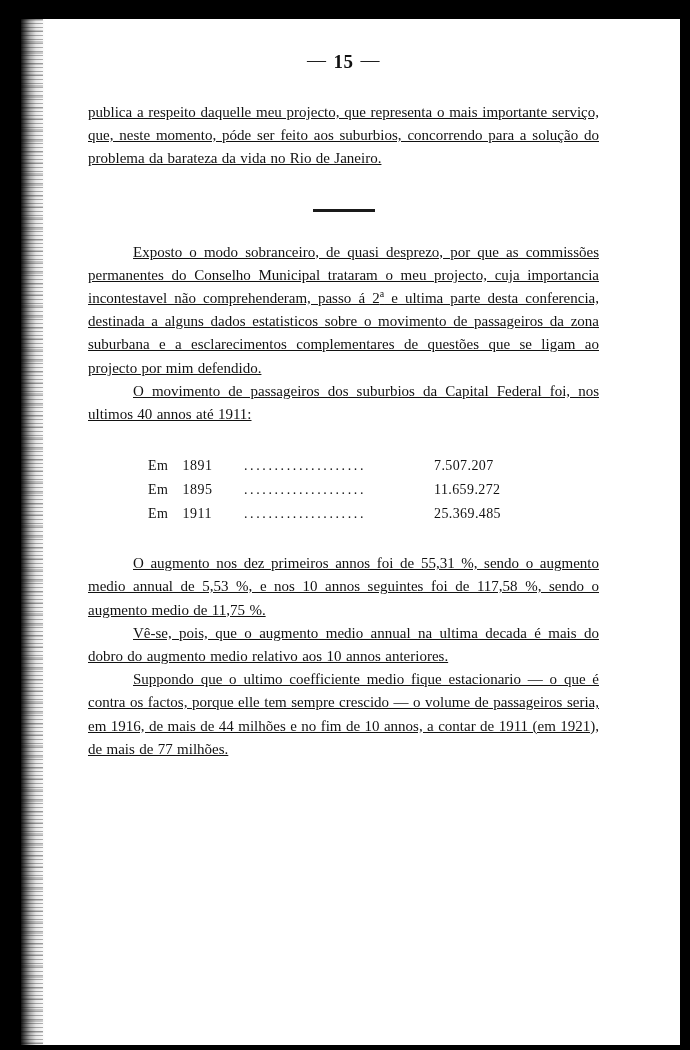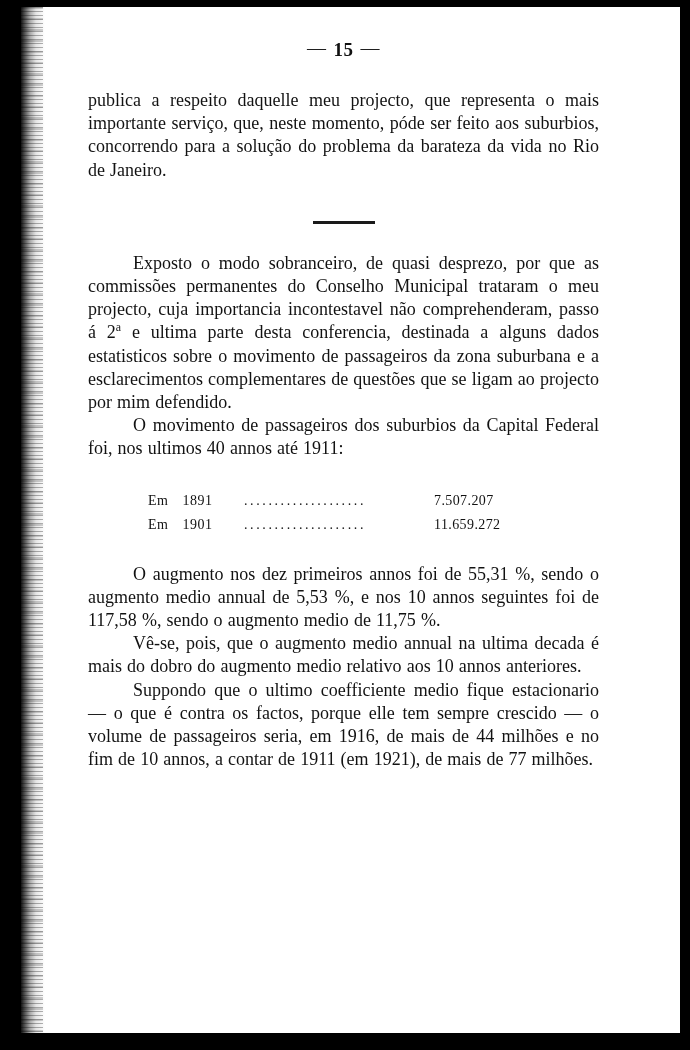--- a/index.html
+++ b/index.html
@@ -18,21 +18,21 @@
   #scan-frame {
     position: relative;
     width: 690px;
     height: 1050px;
     background: #000000;
   }
 
   #paper {
     position: absolute;
     left: 21px;
-    top: 7px;
+    top: 19px;
     width: 659px;
     height: 1026px;
     background: #ffffff;
     overflow: hidden;
   }
 
   
   #gutter-shadow {
     position: absolute;
     left: 0px;
@@ -85,27 +85,28 @@
     line-height: 1;
   }
   #folio .dash {
     font-weight: normal;
     padding: 0 7px;
     position: relative;
     top: -2px;
   }
 
   .para {
-    font-size: 18px;
+    font-size: 15px;
     line-height: 23.2px;
     color: #121212;
     text-align: justify;
     text-align-last: left;
     margin: 0;
     word-spacing: 0.6px;
+    text-decoration: underline;
   }
   .para.indent {
     text-indent: 45px;
   }
 
   #first-block { margin-top: 30px; }
 
   .divider-wrap {
     text-align: center;
     margin-top: 30px;
@@ -178,24 +179,29 @@
       <p class="para indent">O movimento de passageiros dos suburbios da Capital Federal foi, nos ultimos 40 annos até 1911:</p>
 
       <table id="figures">
         <tbody>
           <tr>
             <td class="fig-label"><span>Em</span><span class="yr">1891</span></td>
             <td class="fig-leader">....................</td>
             <td class="fig-value">7.507.207</td>
           </tr>
           <tr>
-            <td class="fig-label"><span>Em</span><span class="yr">1901</span></td>
+            <td class="fig-label"><span>Em</span><span class="yr">1895</span></td>
             <td class="fig-leader">....................</td>
             <td class="fig-value">11.659.272</td>
           </tr>
+          <tr>
+            <td class="fig-label"><span>Em</span><span class="yr">1911</span></td>
+            <td class="fig-leader">....................</td>
+            <td class="fig-value">25.369.485</td>
+          </tr>
         </tbody>
       </table>
 
       <p class="para indent">O augmento nos dez primeiros annos foi de 55,31 %, sendo o augmento medio annual de 5,53 %, e nos 10 annos seguintes foi de 117,58 %, sendo o augmento medio de 11,75 %.</p>
 
       <p class="para indent">Vê-se, pois, que o augmento medio annual na ultima decada é mais do dobro do augmento medio relativo aos 10 annos anteriores.</p>
 
       <p class="para indent">Suppondo que o ultimo coefficiente medio fique estacionario — o que é contra os factos, porque elle tem sempre crescido — o volume de passageiros seria, em 1916, de mais de 44 milhões e no fim de 10 annos, a contar de 1911 (em 1921), de mais de 77 milhões.</p>
 
 

